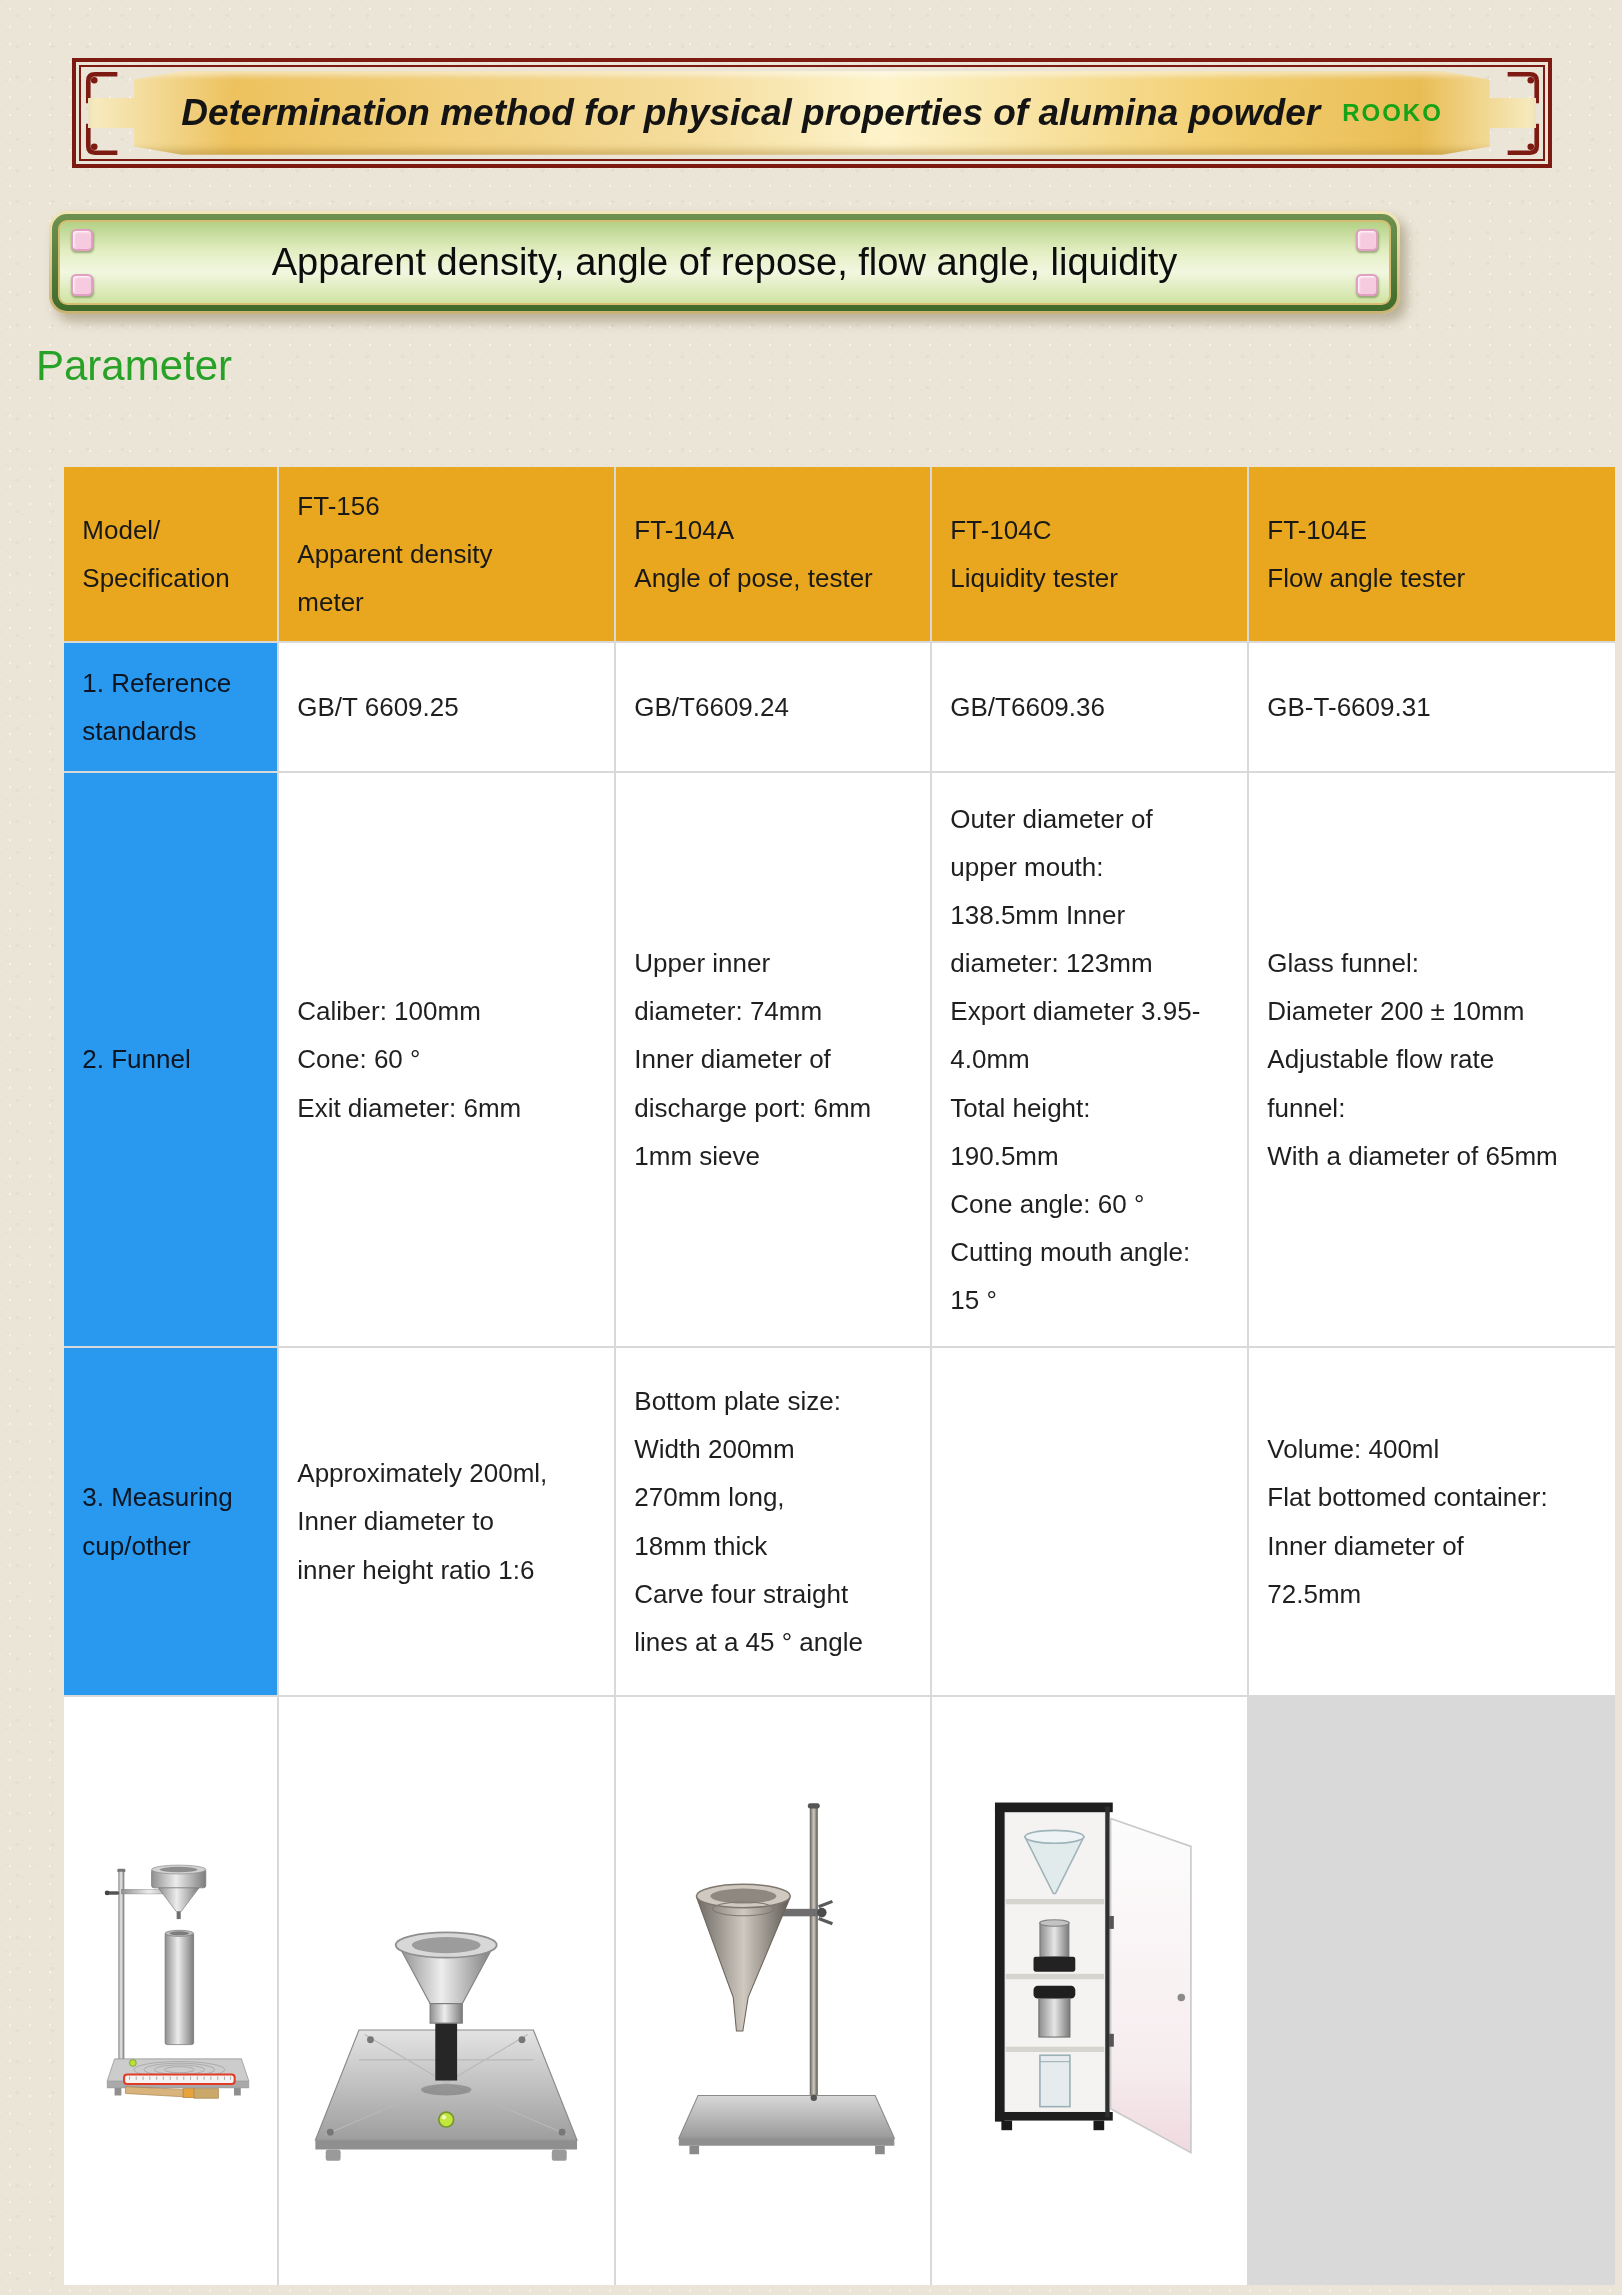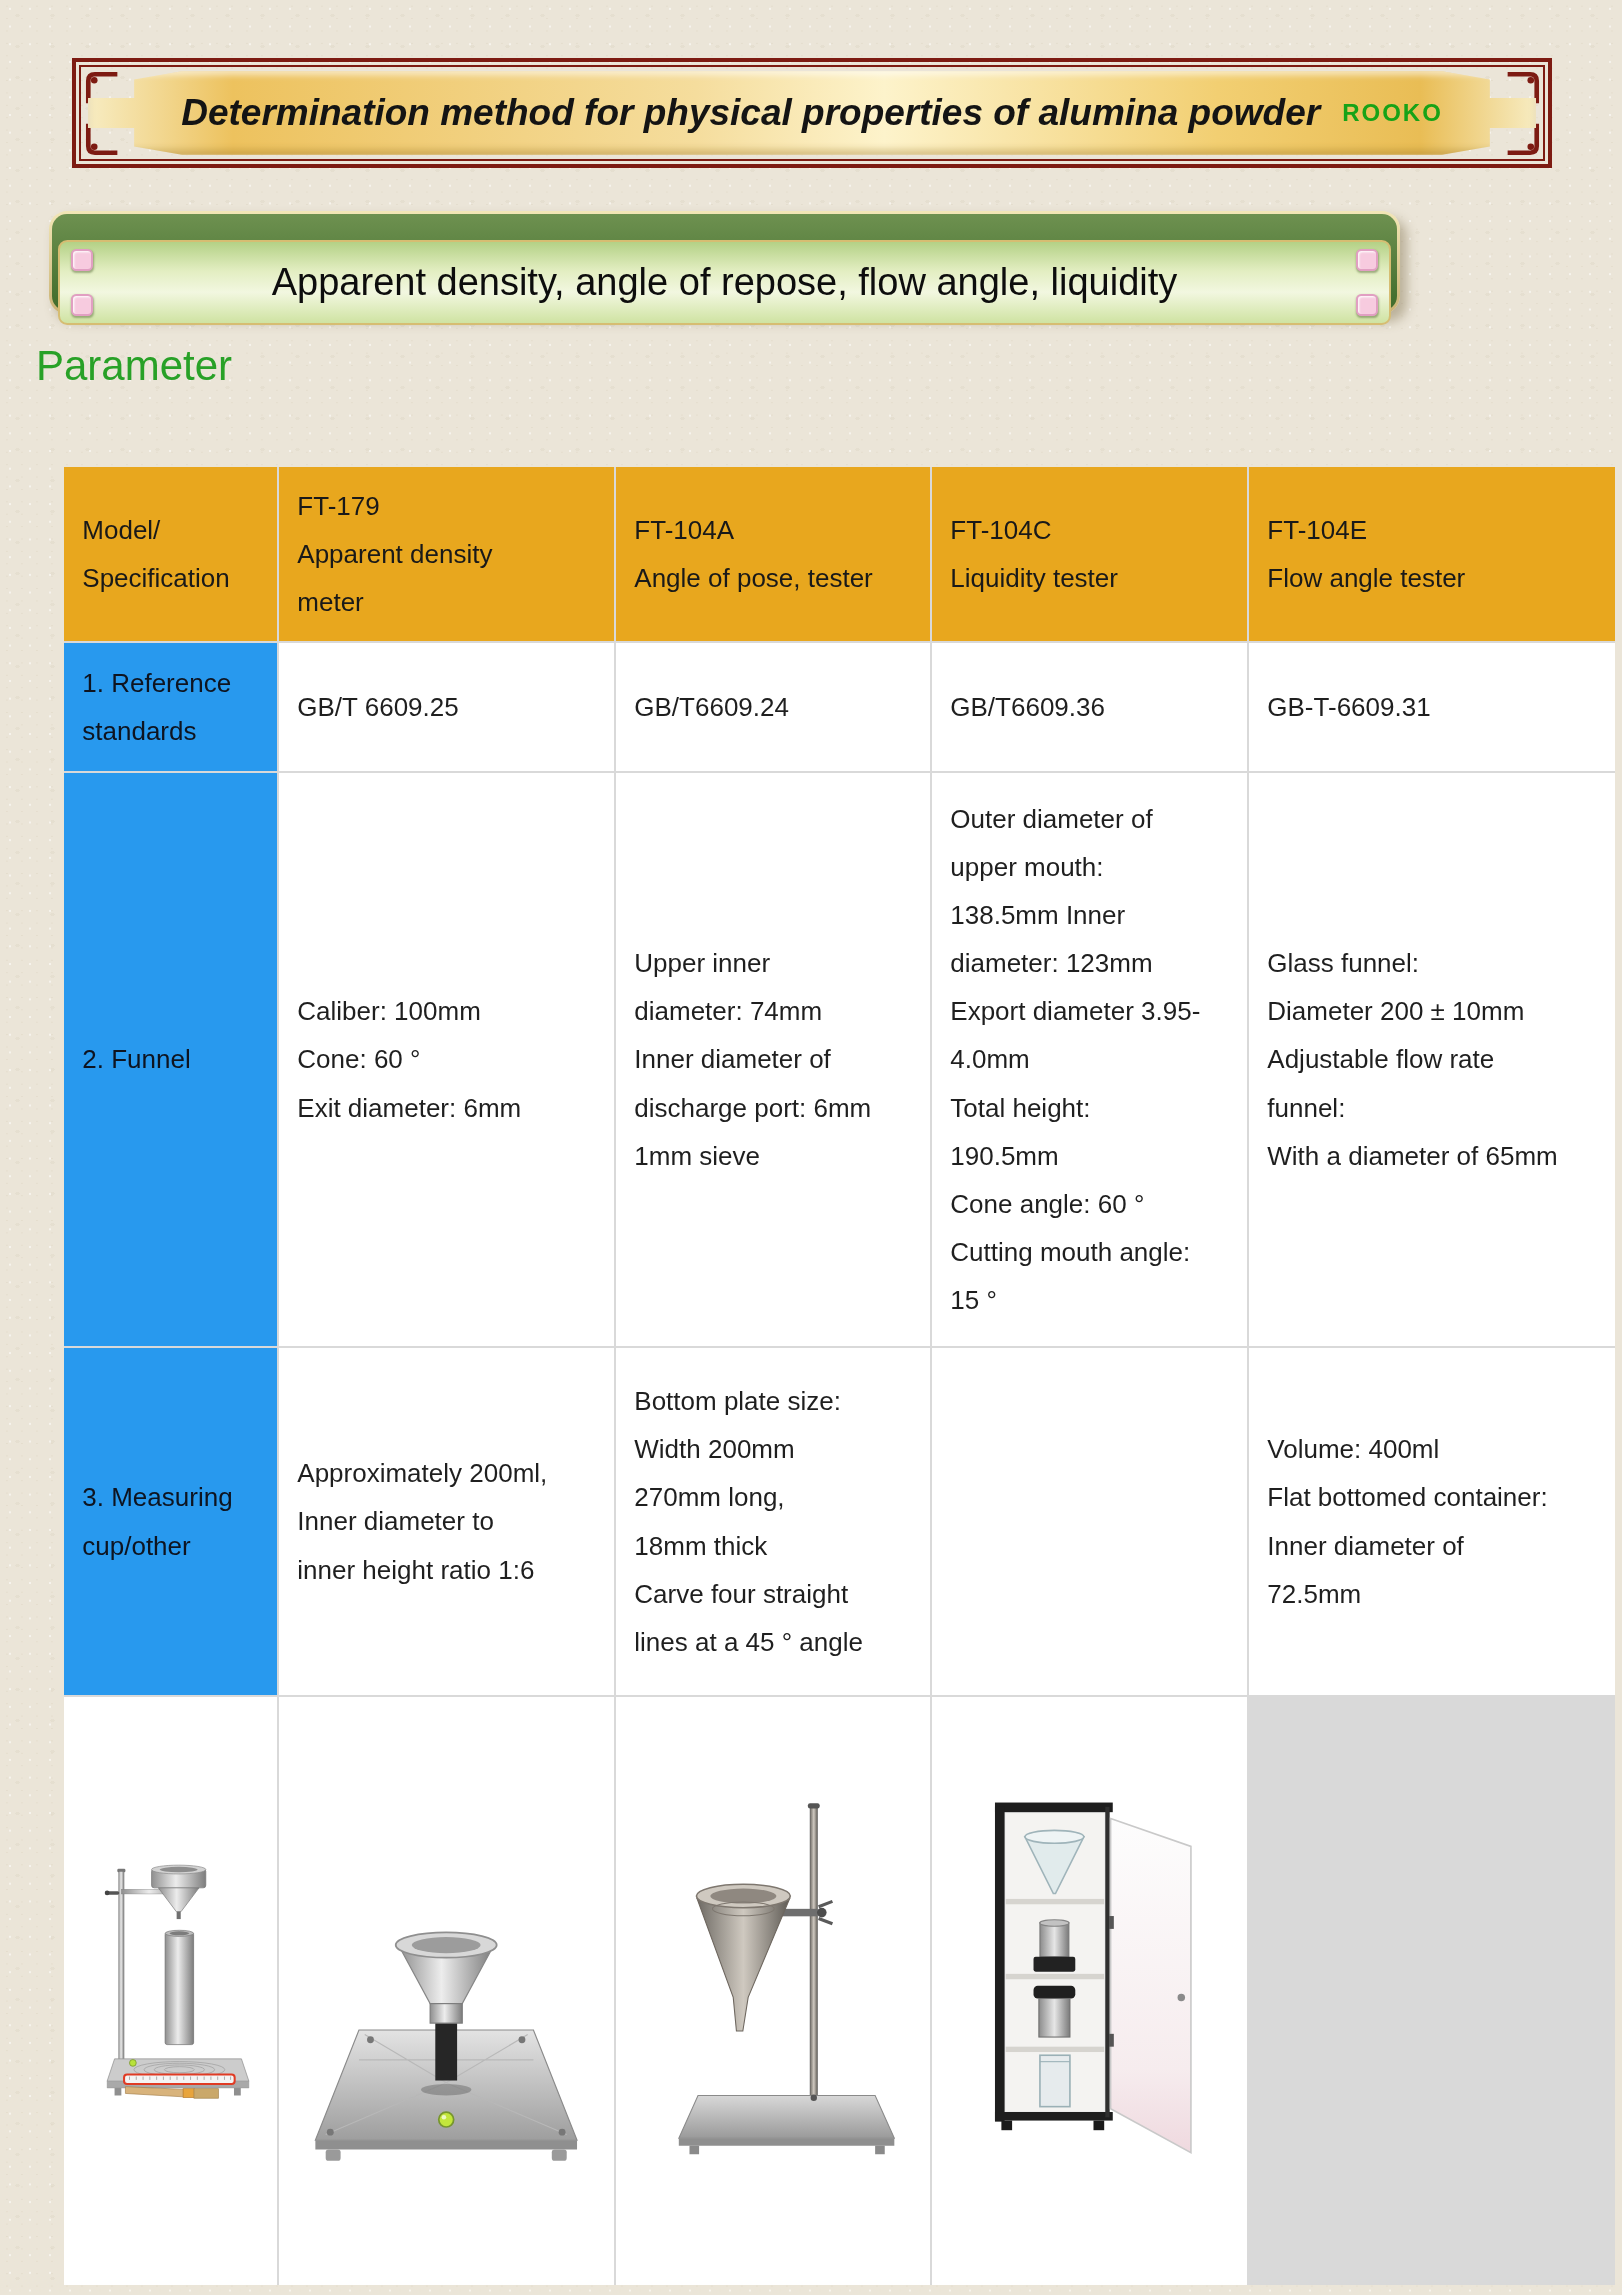--- a/index.html
+++ b/index.html
@@ -52,21 +52,21 @@
     box-shadow:6.5px 7.9px 10.5px rgba(110,95,55,.38);
   }
   .sub-banner .mid{
     height:100%;box-sizing:border-box;border-radius:15px;padding:5.9px;
     background:linear-gradient(180deg,#6e9150,#3f6b2a);
   }
   .sub-banner .panel{
     position:relative;height:100%;box-sizing:border-box;border-radius:9.2px;
     border:2px solid #d6bd72;
     background:linear-gradient(180deg,#b4d186 0%,#e3eec2 36%,#f2f7e0 62%,#cfe3a2 100%);
-    display:flex;align-items:center;justify-content:center;margin-top:20px;
+    display:flex;align-items:center;justify-content:center;
   }
   .screw{
     position:absolute;width:22px;height:22px;border-radius:5.2px;
     background:#f7cbdf;border:2px solid #e19fc2;box-sizing:border-box;
     box-shadow:inset 1.3px 1.3px 2px rgba(255,255,255,.9), 0.7px 1.3px 2px rgba(90,110,60,.5);
   }
   .scr-tl{left:10.5px;top:6.5px;} .scr-bl{left:10.5px;bottom:6.5px;}
   .scr-tr{right:10.5px;top:6.5px;} .scr-br{right:10.5px;bottom:6.5px;}
   .sub-banner .sub-text{font-size:38px;color:#0d0d0d;font-weight:400;letter-spacing:0;}
 
@@ -133,21 +133,21 @@
       </div>
     </div>
   </div>
 
   <div class="section-title">Parameter</div>
 
   <div class="param-table">
 
     <div class="th">Model/
 Specification</div>
-    <div class="th">FT-179
+    <div class="th">FT-156
 Apparent density
 meter</div>
     <div class="th">FT-104A
 Angle of pose, tester</div>
     <div class="th">FT-104C
 Liquidity tester</div>
     <div class="th">FT-104E
 Flow angle tester</div>
 
     <div class="lab">1. Reference

